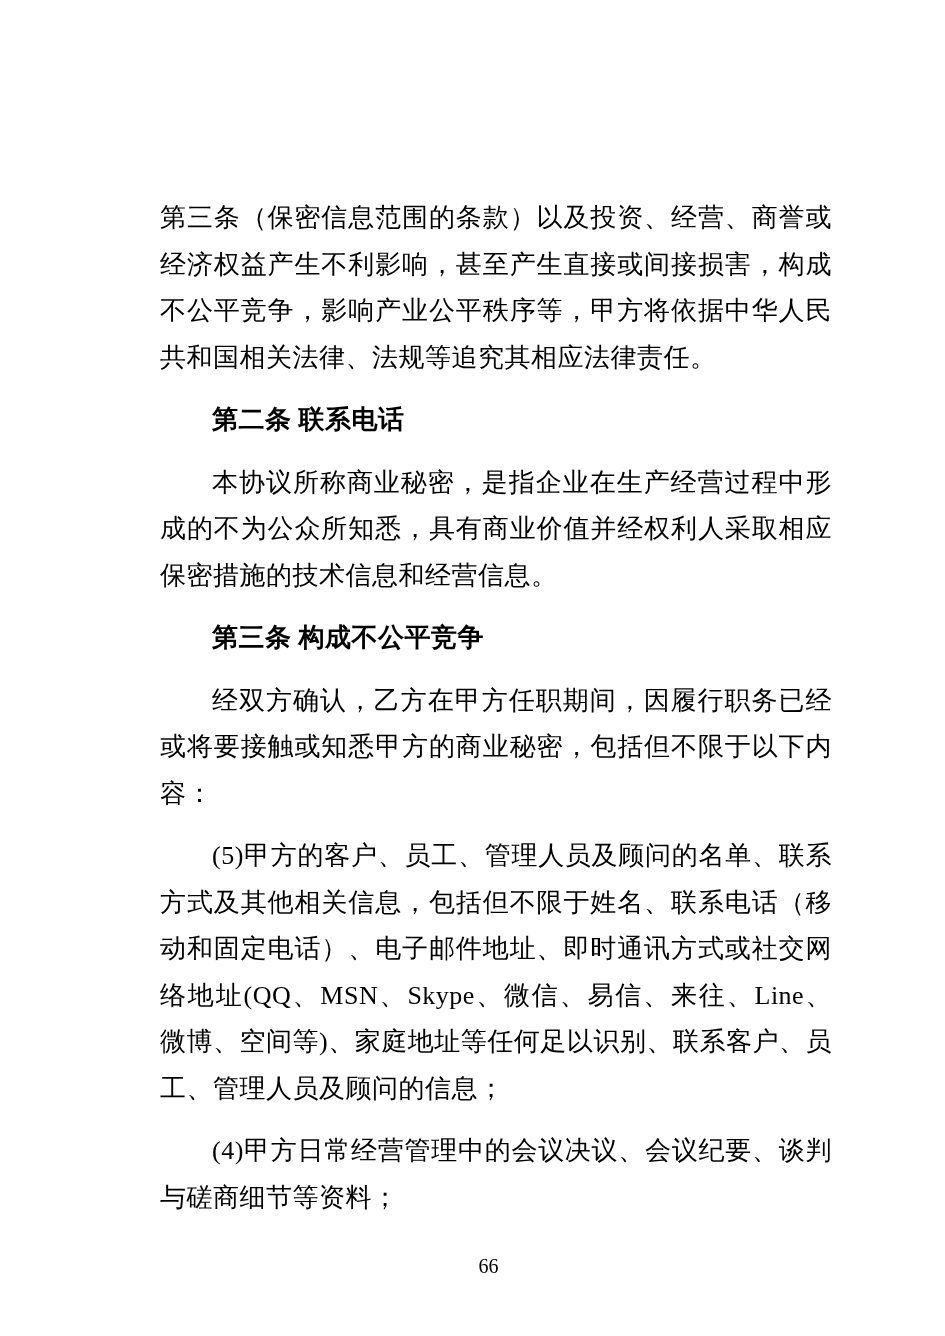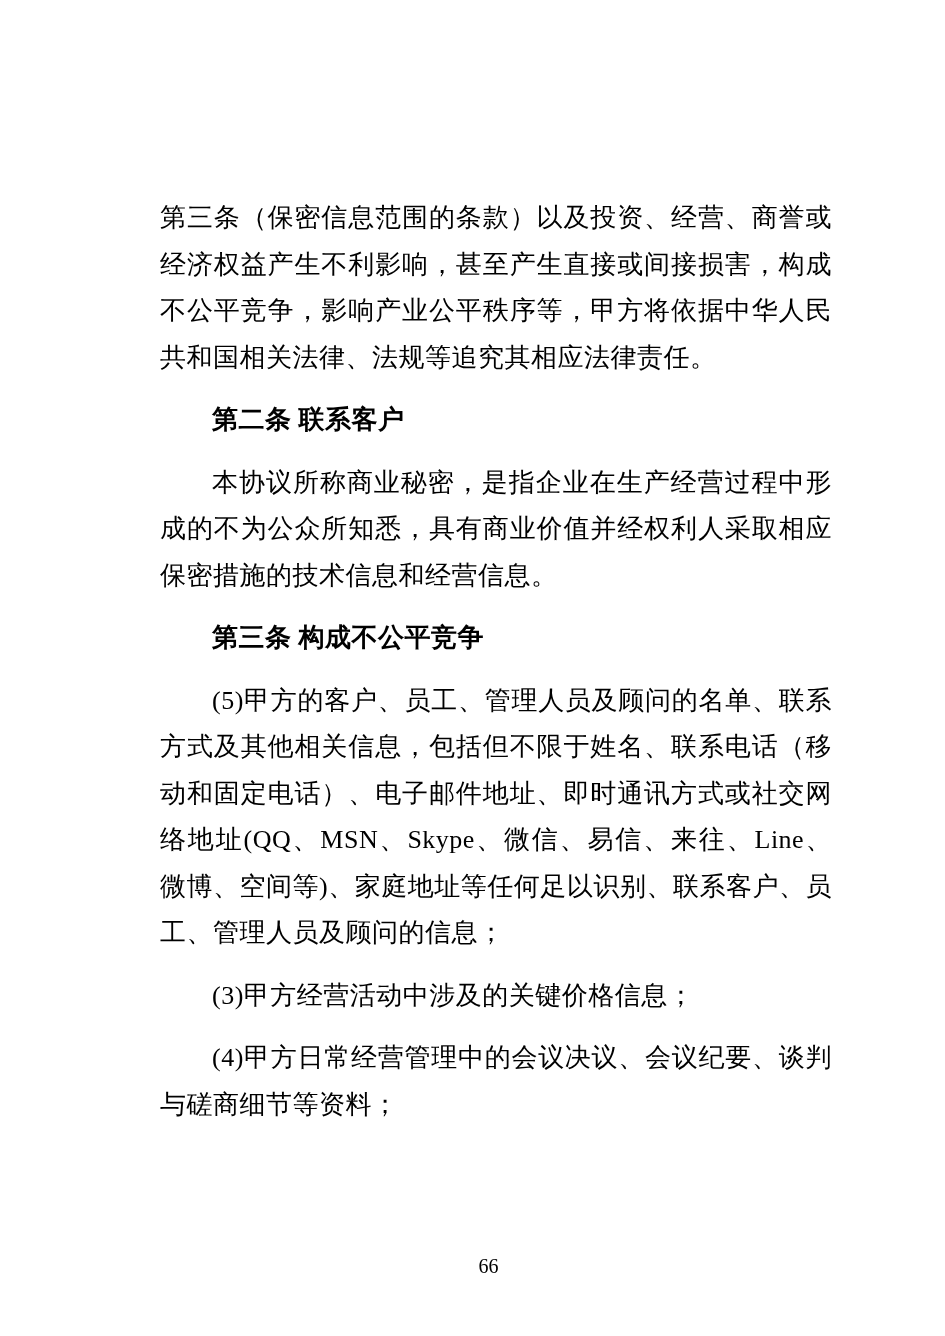--- a/index.html
+++ b/index.html
@@ -46,23 +46,23 @@
     font-size: 20px;
     line-height: 20px;
   }
 </style>
 </head>
 <body>
 
 <div class="page">
   <div class="content">
     <p class="body no-indent">第三条（保密信息范围的条款）以及投资、经营、商誉或经济权益产生不利影响，甚至产生直接或间接损害，构成不公平竞争，影响产业公平秩序等，甲方将依据中华人民共和国相关法律、法规等追究其相应法律责任。</p>
-    <p class="heading">第二条 联系客户</p>
+    <p class="heading">第二条 联系电话</p>
     <p class="body">本协议所称商业秘密，是指企业在生产经营过程中形成的不为公众所知悉，具有商业价值并经权利人采取相应保密措施的技术信息和经营信息。</p>
     <p class="heading">第三条 构成不公平竞争</p>
+    <p class="body">经双方确认，乙方在甲方任职期间，因履行职务已经或将要接触或知悉甲方的商业秘密，包括但不限于以下内容：</p>
     <p class="body">(5)甲方的客户、员工、管理人员及顾问的名单、联系方式及其他相关信息，包括但不限于姓名、联系电话（移动和固定电话）、电子邮件地址、即时通讯方式或社交网络地址(QQ、MSN、Skype、微信、易信、来往、Line、微博、空间等)、家庭地址等任何足以识别、联系客户、员工、管理人员及顾问的信息；</p>
-    <p class="body">(3)甲方经营活动中涉及的关键价格信息；</p>
     <p class="body">(4)甲方日常经营管理中的会议决议、会议纪要、谈判与磋商细节等资料；</p>
   </div>
   <div class="footer">
     <span>66</span>
   </div>
 </div>
 
 </body></html>

